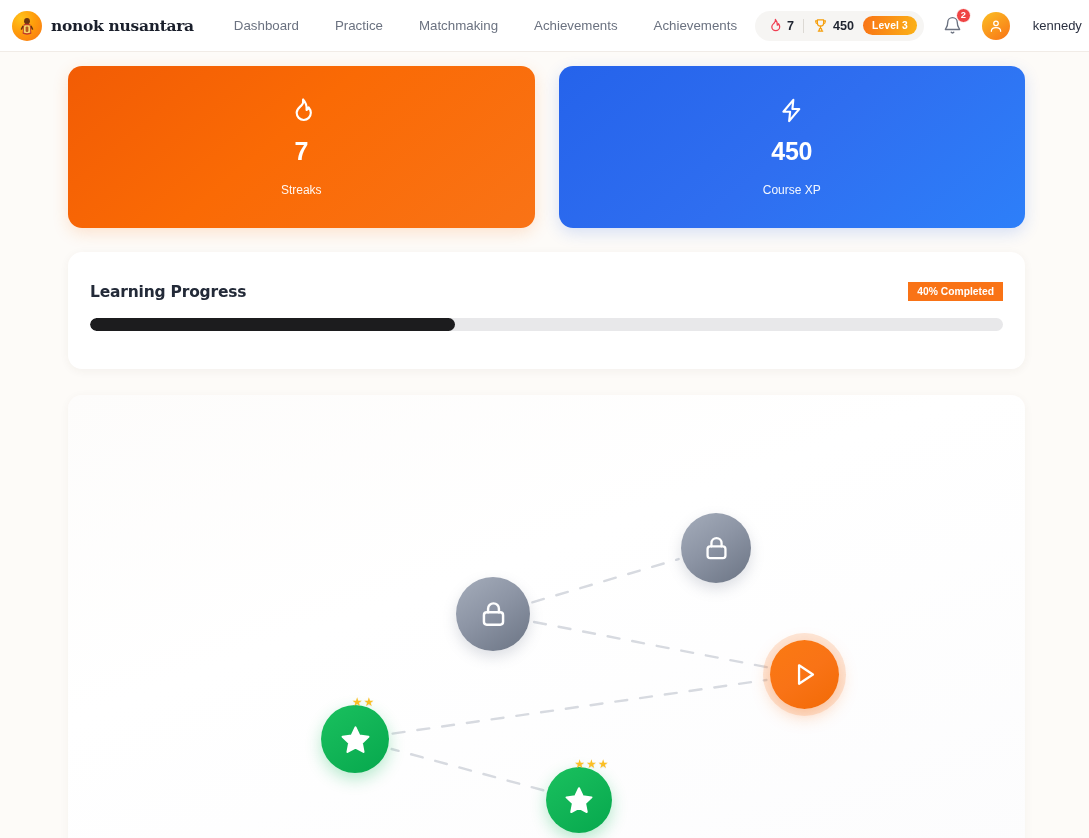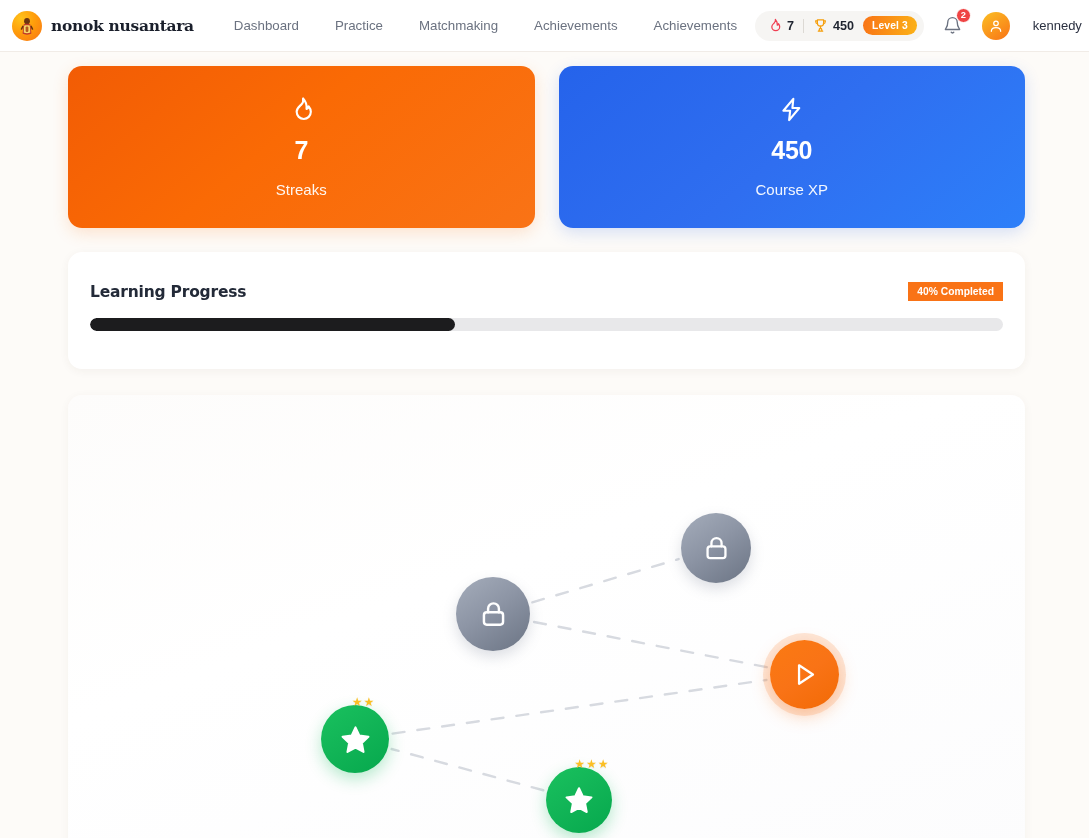--- a/index.html
+++ b/index.html
@@ -198,21 +198,21 @@
     box-shadow: 0 5px 16px rgba(5,175,80,0.18);
   }
   .stat-card-icon { margin-bottom: 10px; }
   .stat-card-number {
     font-size: 25px;
     font-weight: 700;
     line-height: 1.1;
     letter-spacing: -0.2px;
   }
   .stat-card-label {
-    font-size: 15px;
+    font-size: 12px;
     margin-top: 17px;
     color: rgba(255,255,255,0.94);
   }
 
   
   .progress-card {
     margin-top: 24px;
     background: #ffffff;
     border-radius: 14px;
     padding: 30px 22px 38px 22px;

